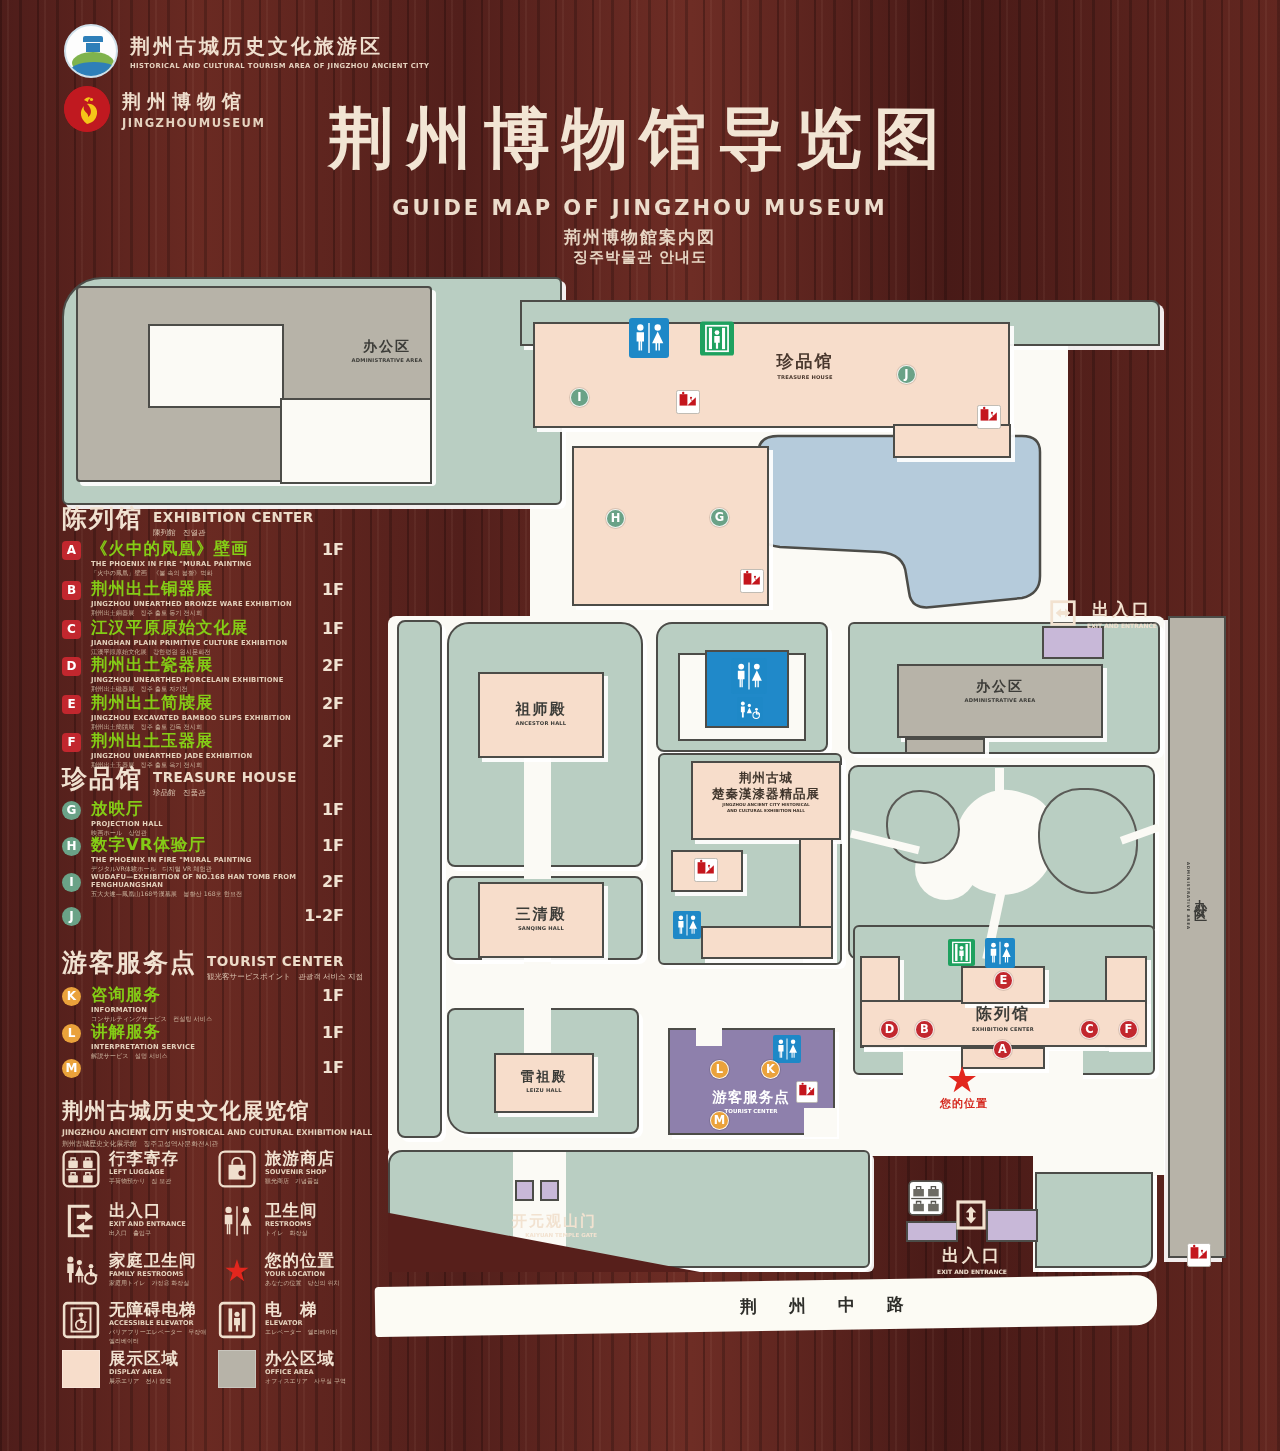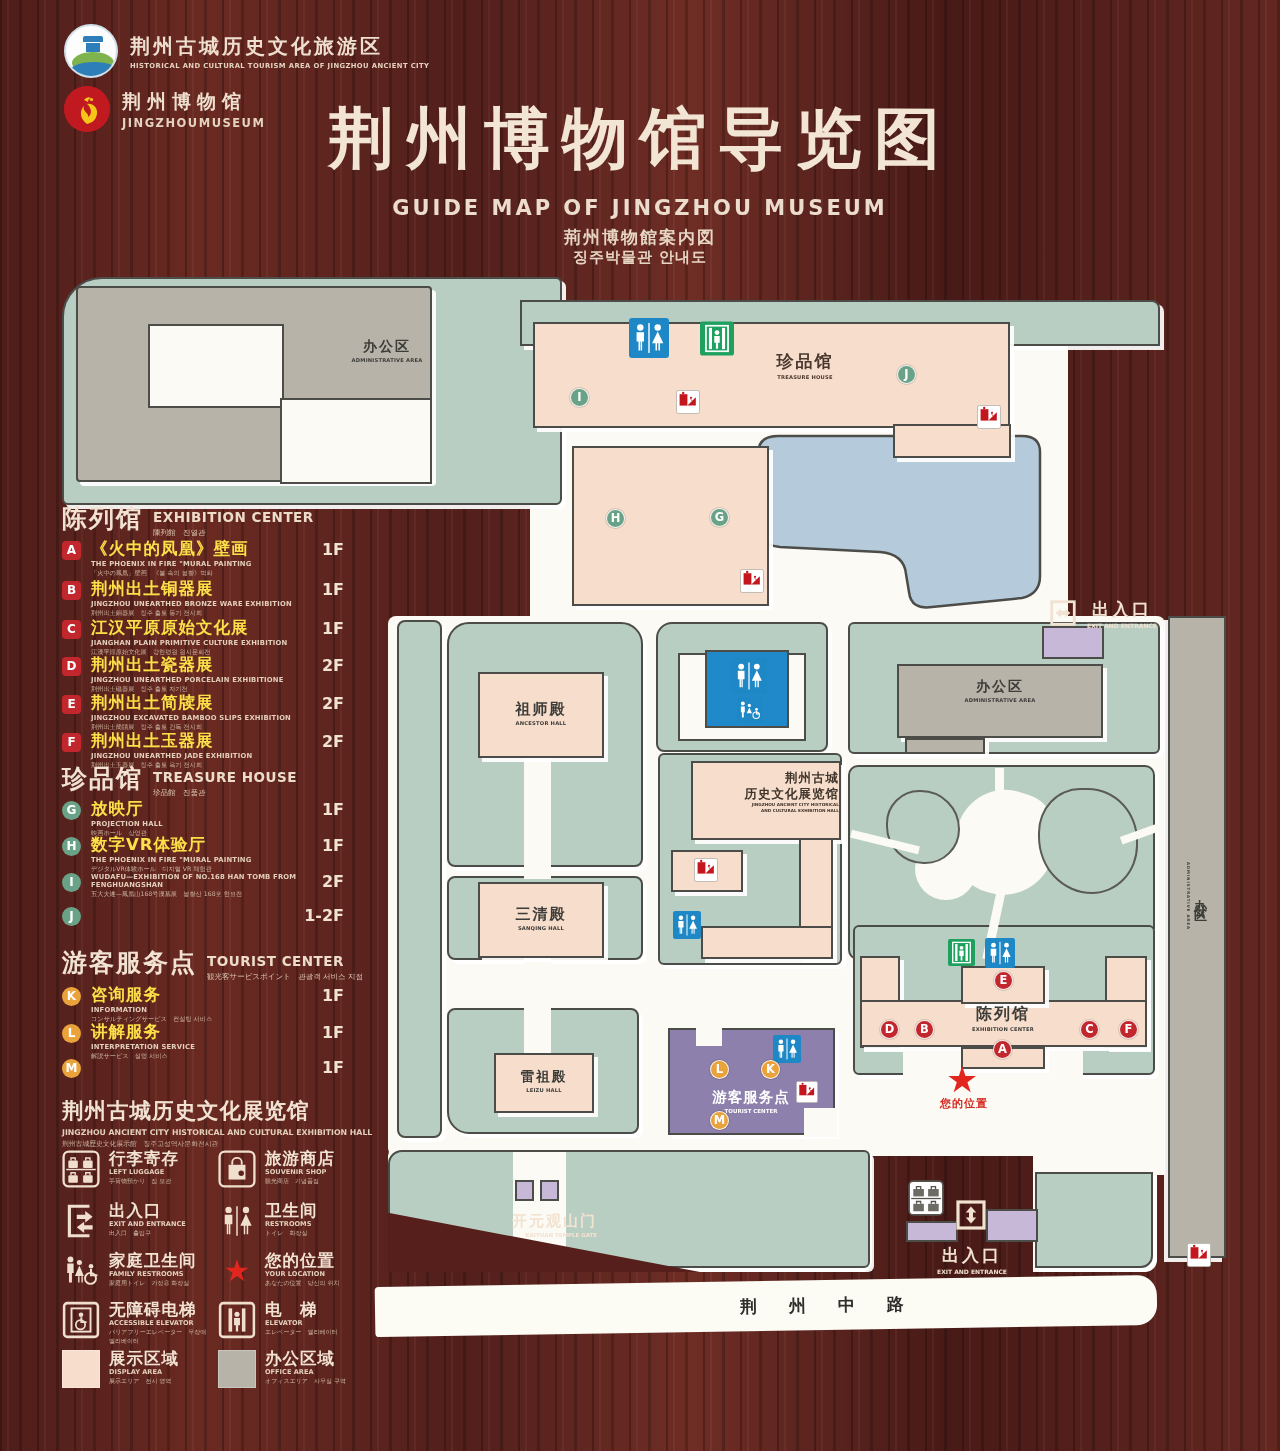--- a/index.html
+++ b/index.html
@@ -42,42 +42,42 @@
 .lg-sec{position:absolute;left:62px;width:310px;display:flex;align-items:flex-start;gap:10px}
 .lg-sec .t-zh{color:#f1e2d1;font-weight:bold;font-size:25px;letter-spacing:2px;line-height:1}
 .lg-sec .t-en{color:#eddcc9;font-weight:bold;font-size:13.5px;letter-spacing:.5px;padding-top:3px}
 .lg-sec .t-sub{color:#dcc6b2;font-size:7.5px;margin-top:3px}
 .lg-item{position:absolute;left:62px;width:300px}
 .lmk{position:absolute;left:0;top:1px;width:19px;height:19px;text-align:center;color:#fff;font-weight:bold;font-size:12px;line-height:19px}
 .lmk.sq{background:#c2272e;border-radius:4px}
 .lmk.ci{background:#6aa287;border-radius:50%}
 .lmk.or{background:#eaa23b;border-radius:50%}
 .lg-txt{margin-left:29px;width:235px}
-.lg-zh{color:#fde047;font-weight:bold;font-size:16.5px;letter-spacing:1px;line-height:1.15}
+.lg-zh{color:#84cc16;font-weight:bold;font-size:16.5px;letter-spacing:1px;line-height:1.15}
 .lg-en{color:#e3cfba;font-weight:bold;font-size:6.8px;letter-spacing:.2px;margin-top:1px}
 .lg-sub{color:#cbb49e;font-size:6.2px;margin-top:1px}
 .lg-floor{position:absolute;right:18px;top:0;color:#f1e2d1;font-weight:bold;font-size:16px}
 .hall-note{position:absolute;left:62px;width:330px}
 .hn-zh{color:#f1e2d1;font-weight:bold;font-size:21.5px;letter-spacing:1px}
 .hn-en{color:#e3cfba;font-weight:bold;font-size:7.8px;margin-top:3px}
 .hn-sub{color:#cbb49e;font-size:6.8px;margin-top:2px}
 .ic-item{position:absolute;display:flex;gap:9px;align-items:flex-start;width:150px}
 .ic-box{width:38px;height:38px;flex:0 0 auto}
 .ic-zh{color:#f1e2d1;font-weight:bold;font-size:16.5px;letter-spacing:1px;line-height:1.05}
 .ic-en{color:#e3cfba;font-weight:bold;font-size:6.6px;margin-top:1px}
 .ic-sub{color:#cbb49e;font-size:6px;margin-top:1px}
 .sw{width:38px;height:38px;flex:0 0 auto;border:1px solid rgba(255,255,255,.25)}
 .star-big{width:38px;height:38px;flex:0 0 auto;color:#e2261d;font-size:30px;line-height:38px;text-align:center}
 
 .bl{position:absolute;text-align:center;color:#3c3c38;font-weight:bold}
 .bl .zh{font-size:15px;letter-spacing:2px}
 .bl .en{font-size:5.2px;letter-spacing:.2px;margin-top:1px}
 .bl.brown{color:#4a382e}
 .bl.sm .zh{font-size:14px}
-.jz-lbl{position:absolute;text-align:right;color:#40352c;font-weight:bold}
+.jz-lbl{position:absolute;text-align:center;color:#40352c;font-weight:bold}
 .jz-lbl .z{font-size:12.5px;letter-spacing:1px;line-height:1.25}
 .jz-lbl .e{font-size:4.2px;margin-top:1px}
 .t-lbl{position:absolute;text-align:center;color:#fff;font-weight:bold}
 .t-lbl .zh{font-size:14.5px;letter-spacing:1px}
 .t-lbl .en{font-size:5.5px;margin-top:1px}
 .x-lbl{position:absolute;text-align:center;font-weight:bold;color:#f2e2d0}
 .x-lbl .zh{font-size:17px;letter-spacing:3px}
 .x-lbl .en{font-size:6px;margin-top:1px}
 .g-lbl{position:absolute;text-align:right;font-weight:bold;color:#f2e2d0}
 .g-lbl .zh{font-size:15px;letter-spacing:2px}
@@ -325,21 +325,21 @@
 <svg class="icon" style="left:737px;top:697px" width="26" height="26">
     <use href="#sym-family"></use>
   </svg>
 
 <div class="pink" style="left:691px;top:761px;width:150px;height:79px"></div>
 <div class="pink" style="left:799px;top:838px;width:34px;height:121px"></div>
 <div class="pink" style="left:701px;top:926px;width:132px;height:33px"></div>
 <div class="pink" style="left:671px;top:850px;width:72px;height:42px"></div>
 <div class="jz-lbl" style="left:693px;top:770px;width:146px">
   <div class="z">荆州古城</div>
-  <div class="z">历史文化展览馆</div>
+  <div class="z">楚秦漢漆器精品展</div>
   <div class="e">JINGZHOU ANCIENT CITY HISTORICAL</div>
   <div class="e">AND CULTURAL EXHIBITION HALL</div>
 </div>
 <svg class="icon" style="left:694px;top:858px" width="24" height="24">
     <use href="#sym-esc"></use>
   </svg>
 <svg class="icon" style="left:673px;top:908px" width="28" height="34">
     <use href="#sym-wc"></use>
   </svg>
 

